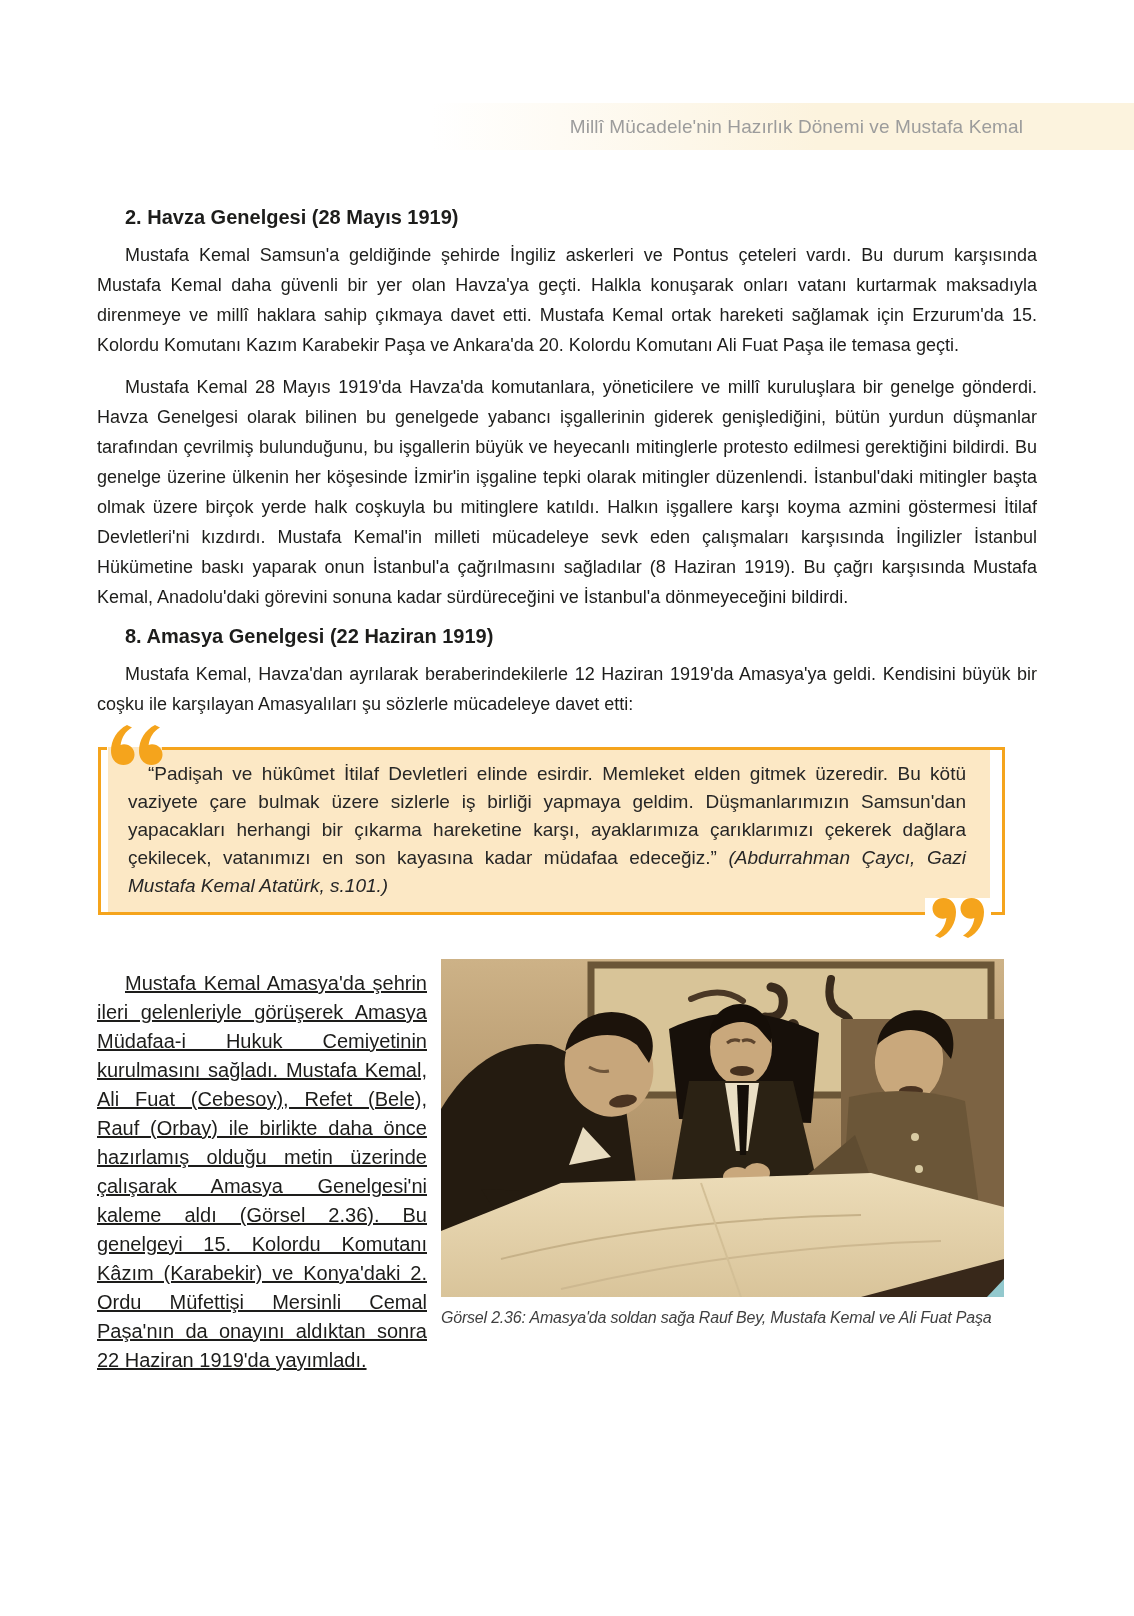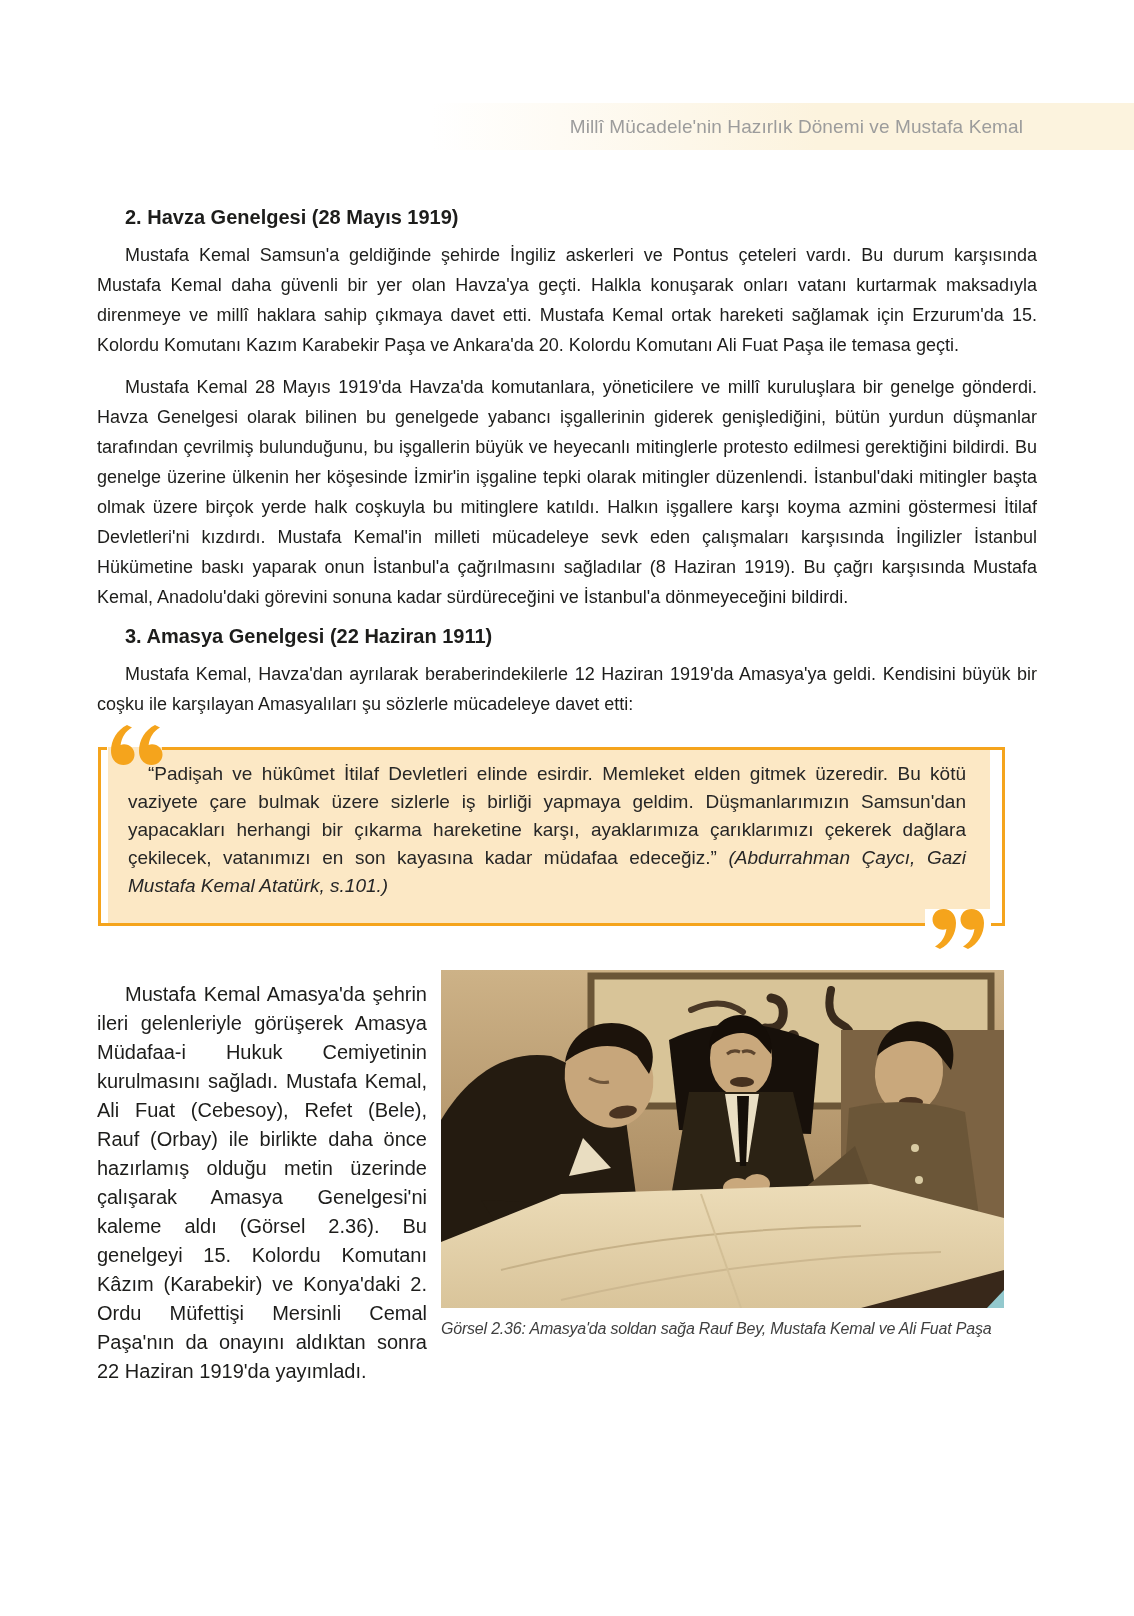--- a/index.html
+++ b/index.html
@@ -40,33 +40,34 @@
   .q-right{right:0;top:0;bottom:0;width:3px;}
   .q-bottom{bottom:0;left:0;right:0;height:3px;}
   .q-open{position:absolute;top:-22px;left:13px;width:52px;height:40px;}
   .q-close-wrap{
     position:absolute;bottom:-23px;right:14px;
     background:#ffffff;padding:0 7px;line-height:0;
   }
   .q-close{width:52px;height:40px;display:inline-block;}
   .quote-inner{
     margin:20px 15px 18px 10px;background:#fce8c5;
-    padding:13px 24px 26px 20px;
+    padding:13px 24px 15px 20px;
   }
   .quote-text{
     font-size:19px;line-height:28px;text-align:justify;text-indent:20px;
     margin:0;color:#262626;
   }
   .quote-citation{font-style:italic;}
   
   .columns{display:flex;gap:14px;margin-top:34px;}
   .col-text{
     width:330px;flex:0 0 330px;
     font-size:20px;line-height:29px;text-align:justify;text-indent:28px;
     color:#1d1d1b;
+    text-decoration:underline;
   }
   .col-figure{width:563px;flex:0 0 563px;}
   .photo-wrap{position:relative;width:563px;height:338px;margin-top:10px;}
   .photo-wrap svg{display:block;}
   .corner-triangle{
     position:absolute;right:0;bottom:0;width:17px;height:18px;
     background:#93c9ce;clip-path:polygon(100% 0,100% 100%,0 100%);
   }
   .figure-caption{
     margin-top:11px;font-size:16px;color:#3f3f3f;letter-spacing:-0.2px;
@@ -96,21 +97,21 @@
   </div>
 
   <div class="content">
 
     <h2 class="section-heading">2. Havza Genelgesi (28 Mayıs 1919)</h2>
 
     <p class="body-par">Mustafa Kemal Samsun'a geldiğinde şehirde İngiliz askerleri ve Pontus çeteleri vardı. Bu durum karşısında Mustafa Kemal daha güvenli bir yer olan Havza'ya geçti. Halkla konuşarak onları vatanı kurtarmak maksadıyla direnmeye ve millî haklara sahip çıkmaya davet etti. Mustafa Kemal ortak hareketi sağlamak için Erzurum'da 15. Kolordu Komutanı Kazım Karabekir Paşa ve Ankara'da 20. Kolordu Komutanı Ali Fuat Paşa ile temasa geçti.</p>
 
     <p class="body-par">Mustafa Kemal 28 Mayıs 1919'da Havza'da komutanlara, yöneticilere ve millî kuruluşlara bir genelge gönderdi. Havza Genelgesi olarak bilinen bu genelgede yabancı işgallerinin giderek genişlediğini, bütün yurdun düşmanlar tarafından çevrilmiş bulunduğunu, bu işgallerin büyük ve heyecanlı mitinglerle protesto edilmesi gerektiğini bildirdi. Bu genelge üzerine ülkenin her köşesinde İzmir'in işgaline tepki olarak mitingler düzenlendi. İstanbul'daki mitingler başta olmak üzere birçok yerde halk coşkuyla bu mitinglere katıldı. Halkın işgallere karşı koyma azmini göstermesi İtilaf Devletleri'ni kızdırdı. Mustafa Kemal'in milleti mücadeleye sevk eden çalışmaları karşısında İngilizler İstanbul Hükümetine baskı yaparak onun İstanbul'a çağrılmasını sağladılar (8 Haziran 1919). Bu çağrı karşısında Mustafa Kemal, Anadolu'daki görevini sonuna kadar sürdüreceğini ve İstanbul'a dönmeyeceğini bildirdi.</p>
 
-    <h2 class="section-heading">3. Amasya Genelgesi (22 Haziran 1911)</h2>
+    <h2 class="section-heading">8. Amasya Genelgesi (22 Haziran 1919)</h2>
 
     <p class="body-par">Mustafa Kemal, Havza'dan ayrılarak beraberindekilerle 12 Haziran 1919'da Amasya'ya geldi. Kendisini büyük bir coşku ile karşılayan Amasyalıları şu sözlerle mücadeleye davet etti:</p>
 
     <div class="quote-block">
       <div class="q-line q-top-stub"></div>
       <div class="q-line q-top"></div>
       <div class="q-line q-left"></div>
       <div class="q-line q-right"></div>
       <div class="q-line q-bottom"></div>
 

